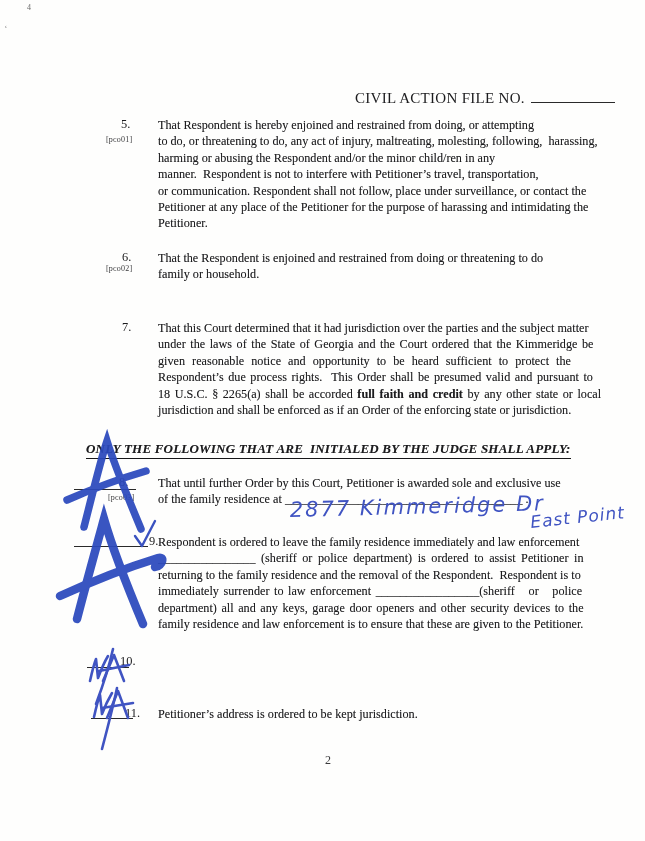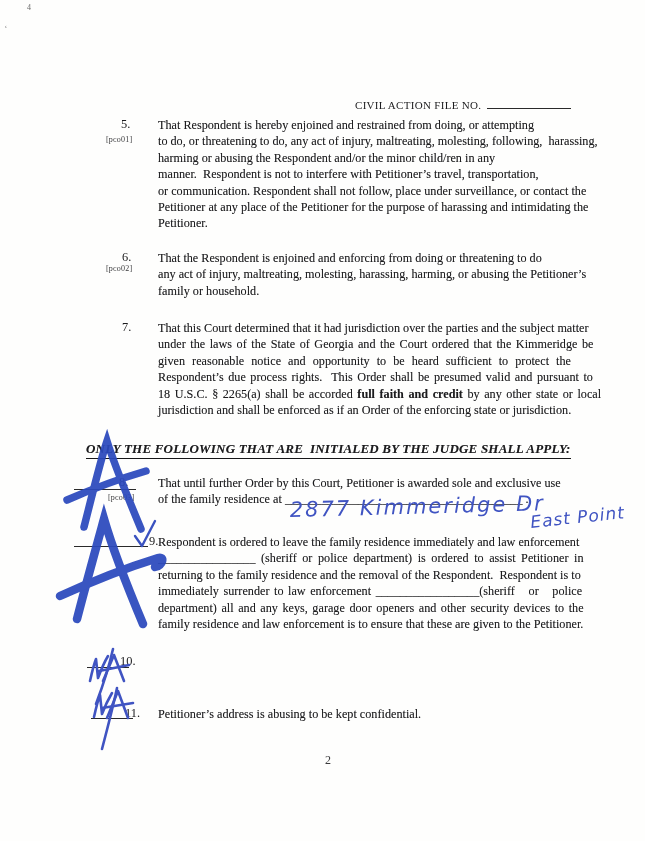--- a/index.html
+++ b/index.html
@@ -2,21 +2,21 @@
 <html><head>
 <meta charset="utf-8">
 <style>
   html,body{margin:0;padding:0;background:#e8e8e8;}
   .page{
     position:relative;width:645px;height:841px;margin:0 auto;
     background:#fefefd;overflow:hidden;
     font-family:"Liberation Serif","DejaVu Serif",serif;
     color:#1c1c1e;
   }
-  .caption{position:absolute;left:355px;top:97px;font-size:11px;letter-spacing:0.3px;white-space:pre;}
+  .caption{position:absolute;left:355px;top:90px;font-size:15px;letter-spacing:0.3px;white-space:pre;}
   .blank{display:inline-block;border-bottom:1.3px solid #2a2a2a;height:11px;vertical-align:baseline;}
   .file-blank{width:84px;margin-left:6px;}
   .pnum{position:absolute;font-size:12.4px;}
   .ptag{position:absolute;font-size:8px;color:#3a3a3c;letter-spacing:0.2px;}
   .ptext{position:absolute;width:440px;}
   .line{height:16.4px;line-height:16.4px;font-size:12.2px;white-space:pre;text-shadow:0 0 0.4px rgba(20,20,25,0.35);}
   .ws1{word-spacing:1.5px;}
   .ws15{word-spacing:2.5px;}
   .ws2{word-spacing:4px;}
   .heading{
@@ -49,22 +49,21 @@
     <div class="line">harming or abusing the Respondent and/or the minor child/ren in any</div>
     <div class="line">manner.  Respondent is not to interfere with Petitioner’s travel, transportation,</div>
     <div class="line">or communication. Respondent shall not follow, place under surveillance, or contact the</div>
     <div class="line">Petitioner at any place of the Petitioner for the purpose of harassing and intimidating the</div>
     <div class="line">Petitioner.</div>
   </div>
 
   <div class="pnum" style="left:122px;top:250px">6.</div>
   <div class="ptag" style="left:106px;top:264px">[pco02]</div>
   <div class="ptext" style="left:158px;top:250px">
-    <div class="line">That the Respondent is enjoined and enforcing from doing or threatening to do</div>
-    <div class="line">any act of injury, maltreating, molesting, harassing, harming, or abusing the Petitioner’s</div>
+    <div class="line">That the Respondent is enjoined and restrained from doing or threatening to do</div>
     <div class="line">family or household.</div>
   </div>
 
   <div class="pnum" style="left:122px;top:320px">7.</div>
   <div class="ptext" style="left:158px;top:320px">
     <div class="line">That this Court determined that it had jurisdiction over the parties and the subject matter</div>
     <div class="line ws1">under the laws of the State of Georgia and the Court ordered that the Kimmeridge be</div>
     <div class="line ws2">given reasonable notice and opportunity to be heard sufficient to protect the</div>
     <div class="line ws1">Respondent’s due process rights.  This Order shall be presumed valid and pursuant to</div>
     <div class="line ws1"><span>18 U.S.C. § 2265(a) shall be accorded </span><b>full faith and credit</b><span> by any other state or local</span></div>
@@ -91,21 +90,21 @@
     <div class="line ws1">department) all and any keys, garage door openers and other security devices to the</div>
     <div class="line">family residence and law enforcement is to ensure that these are given to the Petitioner.</div>
   </div>
 
   <div class="init-blank" style="left:87px;top:667px;width:42px"></div>
   <div class="pnum" style="left:120px;top:654px">10.</div>
 
   <div class="init-blank" style="left:91px;top:718px;width:42px"></div>
   <div class="pnum" style="left:125px;top:706px">11.</div>
   <div class="ptext" style="left:158px;top:706px">
-    <div class="line">Petitioner’s address is abusing to be kept confidential.</div>
+    <div class="line">Petitioner’s address is ordered to be kept jurisdiction.</div>
   </div>
 
   <svg class="ink" width="645" height="841" viewBox="0 0 645 841">
 
     <g stroke="#2b49bd" stroke-width="7.5" fill="none" stroke-linecap="round" opacity="0.93">
       <path d="M 84 527 C 92 496, 100 462, 107 441 C 115 467, 129 500, 141 529"></path>
       <path d="M 67 500 C 92 489, 122 478, 146 471"></path>
     </g>
 
     <g stroke="#2b49bd" stroke-width="8.5" fill="none" stroke-linecap="round" opacity="0.93">

